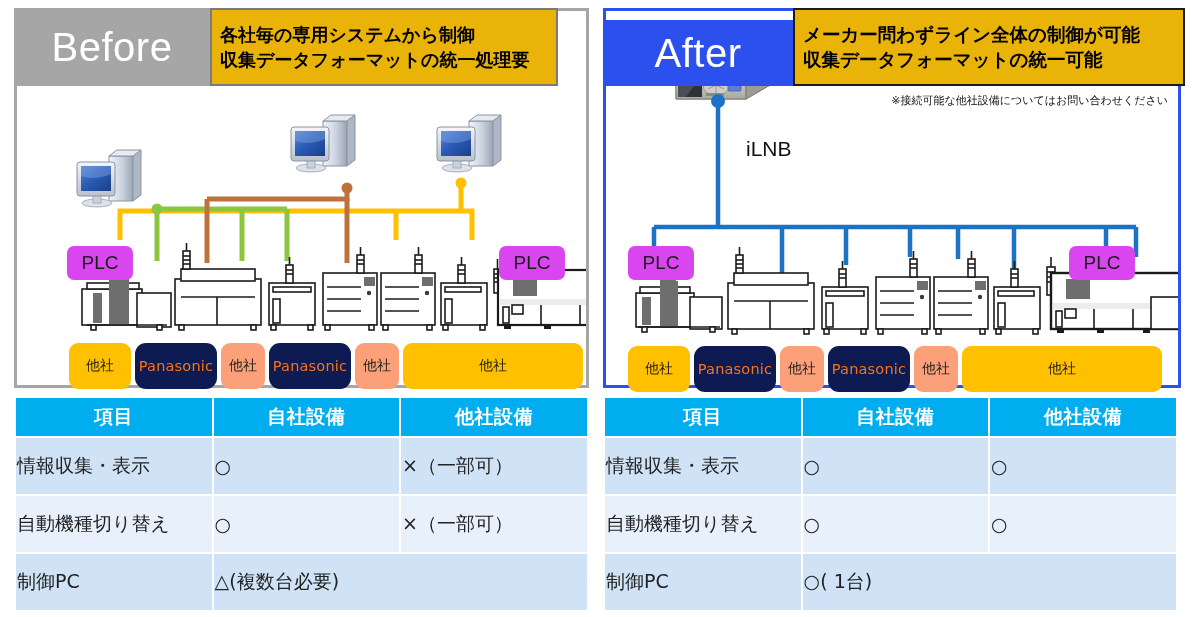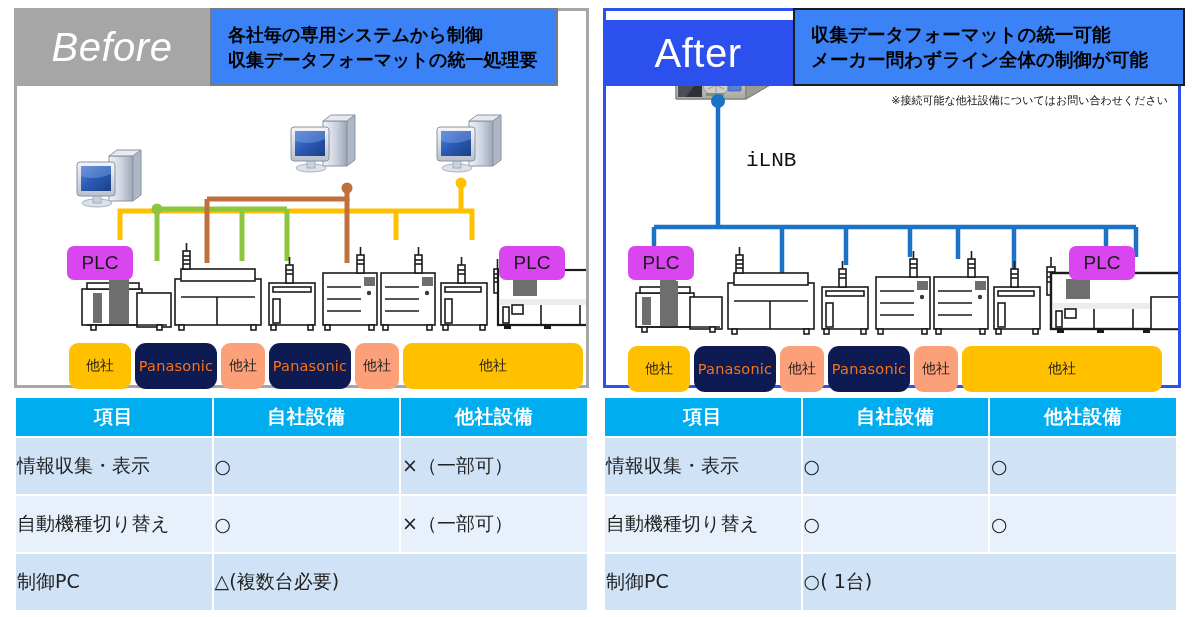--- a/index.html
+++ b/index.html
@@ -16,26 +16,26 @@
   .panel.before{left:14px;width:575px;border:3px solid #A6A6A6;}
   .panel.after{left:603px;width:578px;border:3px solid #2B50ED;}
 
   
   .hdr{position:absolute;left:-3px;top:-3px;display:flex;align-items:stretch;height:78px;}
   .hdr .tag{
     display:flex;align-items:center;justify-content:center;
     color:#fff;font-size:40px;font-weight:400;letter-spacing:.5px;
     padding:0 22px;box-sizing:border-box;
   }
-  .before .hdr .tag{background:#A6A6A6;width:196px;font-style:italic;}
+  .before .hdr .tag{background:#A6A6A6;width:196px;}
   .after  .hdr .tag{background:#2B50ED;width:190px;margin-top:12px;}
   .hdr .cap{
-    background:#3b82f6;border:2px solid #000;box-sizing:border-box;
+    background:#eab308;border:2px solid #000;box-sizing:border-box;
     display:flex;flex-direction:column;justify-content:center;
-    padding:5px 12px 6px 16px;
+    padding:5px 12px 6px 8px;
   }
   .before .hdr .cap{width:348px;border-color:#7a7a7a;}
   .after  .hdr .cap{width:392px;border-color:#1b1b1b;}
   .cap .line{
     font-family:"DejaVu Sans","Liberation Sans",sans-serif;
     font-size:18.5px;line-height:25px;color:#000;font-weight:700;white-space:nowrap;
   }
   .before .cap .line{font-weight:700;font-size:18px;}
 
   .note{
@@ -428,28 +428,28 @@
           <g>
             <rect x="545" y="286" width="34" height="32" fill="#fff"></rect>
           </g>
         </g>
       </svg>
     </div>
 
     <div class="hdr">
       <div class="tag">After</div>
       <div class="cap">
+        <span class="line">メーカー問わずライン全体の制御が可能</span>
         <span class="line">収集データフォーマットの統一可能</span>
-        <span class="line">メーカー問わずライン全体の制御が可能</span>
       </div>
     </div>
 
     <div class="note">※接続可能な他社設備についてはお問い合わせください</div>
 
-    <div class="ilnb-label" style="left:140px;top:138px;font-family:Liberation Mono, monospace;">iLNB</div>
+    <div class="ilnb-label" style="left:140px;top:126px;">iLNB</div>
 
     <div class="plc" style="left:22px;top:235px;">PLC</div>
     <div class="plc" style="left:463px;top:235px;">PLC</div>
 
     <div class="chip other" style="left:22px;top:335px;width:62px;">他社</div>
     <div class="chip pana" style="left:88px;top:335px;width:82px;">Panasonic</div>
     <div class="chip other2" style="left:174px;top:335px;width:44px;">他社</div>
     <div class="chip pana" style="left:222px;top:335px;width:82px;">Panasonic</div>
     <div class="chip other2" style="left:308px;top:335px;width:44px;">他社</div>
     <div class="chip other" style="left:356px;top:335px;width:200px;">他社</div>

